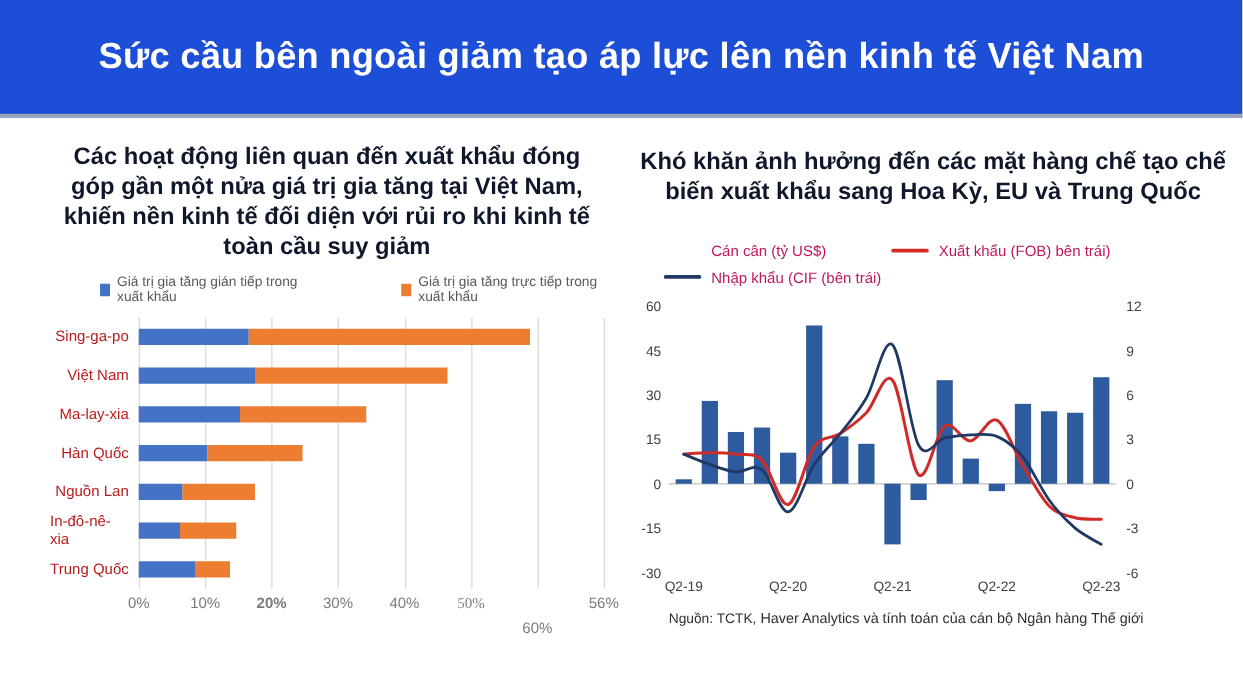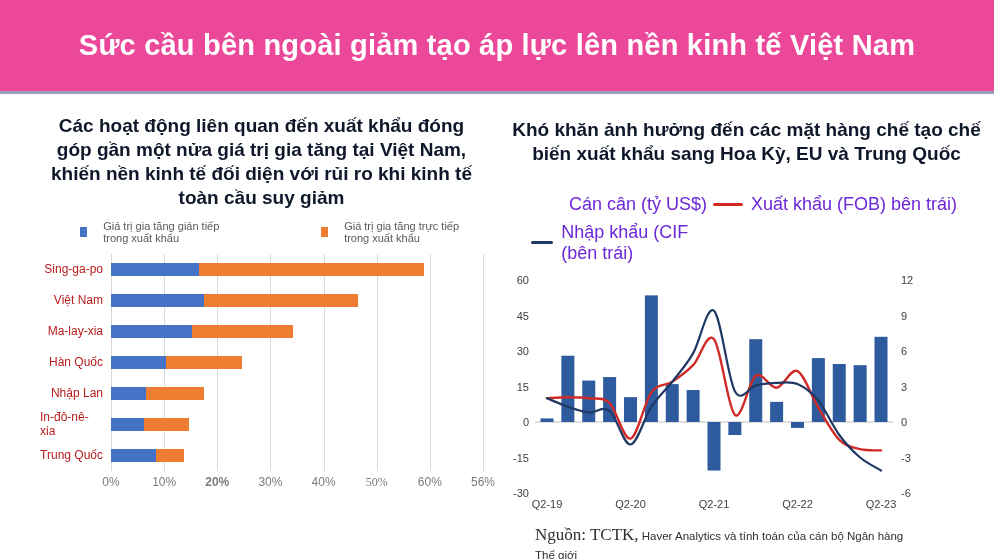--- a/index.html
+++ b/index.html
@@ -2,40 +2,40 @@
 <html><head>
 <meta charset="utf-8">
 <style>
   html,body{margin:0;padding:0;}
   body{
     width:994px;height:559px;overflow:hidden;background:#ffffff;
     font-family:"Liberation Sans","DejaVu Sans",sans-serif;
     -webkit-font-smoothing:antialiased;
   }
   .slide-header{
-    height:91px;background:#ec4899;border-bottom:3px solid #98A2B6;
+    height:91px;background:#1d4ed8;border-bottom:3px solid #98A2B6;
     display:flex;align-items:center;justify-content:center;
   }
   .slide-title{
     margin:0;color:#ffffff;font-size:29px;font-weight:700;letter-spacing:.2px;
   }
   .main{display:flex;}
   .panel{box-sizing:border-box;}
   .panel-left{width:497px;padding:20px 14px 0 40px;}
   .panel-right{width:497px;padding:24px 6px 0 8px;}
   .chart-title{
     margin:0 6px 0 6px;text-align:center;color:#0f172a;font-weight:700;
     font-size:19px;line-height:1.26;
   }
   
   .hlegend{
     display:flex;justify-content:center;gap:38px;margin-top:14px;height:16px;
     font-size:11px;color:#595959;align-items:center;
   }
-  .hlegend-item{display:flex;align-items:center;gap:16px;padding-left:40px;}
+  .hlegend-item{display:flex;align-items:center;gap:6px;padding-left:40px;}
   .sq{width:10px;height:10px;display:inline-block;}
   
   .hchart{display:flex;margin-top:14px;}
   .hlabels{width:71px;}
   .hlabel{
     height:31px;display:flex;align-items:center;justify-content:flex-end;
     padding-right:8px;box-sizing:border-box;font-size:12px;color:#b91c1c;
   }
   .hplotarea{flex:1;position:relative;}
   .hgrid{position:absolute;top:0;bottom:0;width:1px;background:#D9D9D9;}
@@ -45,28 +45,28 @@
   .hxaxis{position:relative;height:18px;margin-left:71px;margin-top:2px;}
   .hxlab{
     position:absolute;transform:translateX(-50%);font-size:12px;color:#7b7b7b;top:2px;
   }
   .source{
     font-size:11.5px;color:#2f2f2f;line-height:1.5;margin:16px 0 0 22px;max-width:420px;
   }
   
   .clegend{
     display:grid;grid-template-columns:182px auto;row-gap:7px;
-    margin:28px 0 0 26px;font-size:18px;color:#6d28d9;align-items:center;
+    margin:28px 0 0 26px;font-size:12px;color:#be185d;align-items:center;
   }
   .clegend-item{display:flex;align-items:center;gap:8px;}
   .swatch-bar{width:30px;height:11px;}
   .swatch-line{width:30px;height:3px;border-radius:2px;}
   svg{display:block;}
   .src-right{margin:2px 0 0 30px;max-width:380px;}
-  .src-lead{font-size:17px;font-family:Liberation Serif, serif;}
+  .src-lead{font-size:11px;}
 </style>
 </head>
 <body>
 
 <header class="slide-header">
   <h1 class="slide-title">Sức cầu bên ngoài giảm tạo áp lực lên nền kinh tế Việt Nam</h1>
 </header>
 
 <div class="main">
 
@@ -83,21 +83,21 @@
           <span>Giá trị gia tăng trực tiếp trong xuất khẩu</span>
         </div>
       </div>
 
     <div class="hchart">
       <div class="hlabels" id="hlabels">
           <div class="hlabel">Sing-ga-po</div>
           <div class="hlabel">Việt Nam</div>
           <div class="hlabel">Ma-lay-xia</div>
           <div class="hlabel">Hàn Quốc</div>
-          <div class="hlabel">Nhập Lan</div>
+          <div class="hlabel">Nguồn Lan</div>
           <div class="hlabel">In-đô-nê-xia</div>
           <div class="hlabel">Trung Quốc</div>
         </div>
       <div class="hplotarea" id="hplotarea">
           <div class="hgrid" style="left: 0%;"></div>
           <div class="hgrid" style="left: 14.2857%;"></div>
           <div class="hgrid" style="left: 28.5714%;"></div>
           <div class="hgrid" style="left: 42.8571%;"></div>
           <div class="hgrid" style="left: 57.1429%;"></div>
           <div class="hgrid" style="left: 71.4286%;"></div>
@@ -147,21 +147,21 @@
           </div>
         </div>
     </div>
     <div class="hxaxis" id="hxaxis">
         <span class="hxlab" style="left: 0%;">0%</span>
         <span class="hxlab" style="left: 14.2857%;">10%</span>
         <span class="hxlab" style="left: 28.5714%; font-weight: bold;">20%</span>
         <span class="hxlab" style="left: 42.8571%;">30%</span>
         <span class="hxlab" style="left: 57.1429%;">40%</span>
         <span class="hxlab" style="left: 71.4286%; font-family: Liberation Serif, serif;">50%</span>
-        <span class="hxlab" style="left: 85.7143%;">60%</span>
+        <span class="hxlab" style="left: 85.7143%; margin-top: 20px;">60%</span>
         <span class="hxlab" style="left: 100%;">56%</span>
       </div>
 
   </section>
 
   <section class="panel panel-right">
     <h2 class="chart-title">Khó khăn ảnh hưởng đến các mặt hàng chế tạo chế biến xuất khẩu sang Hoa Kỳ, EU và Trung Quốc</h2>
 
     <div class="clegend">
       <div class="clegend-item">

